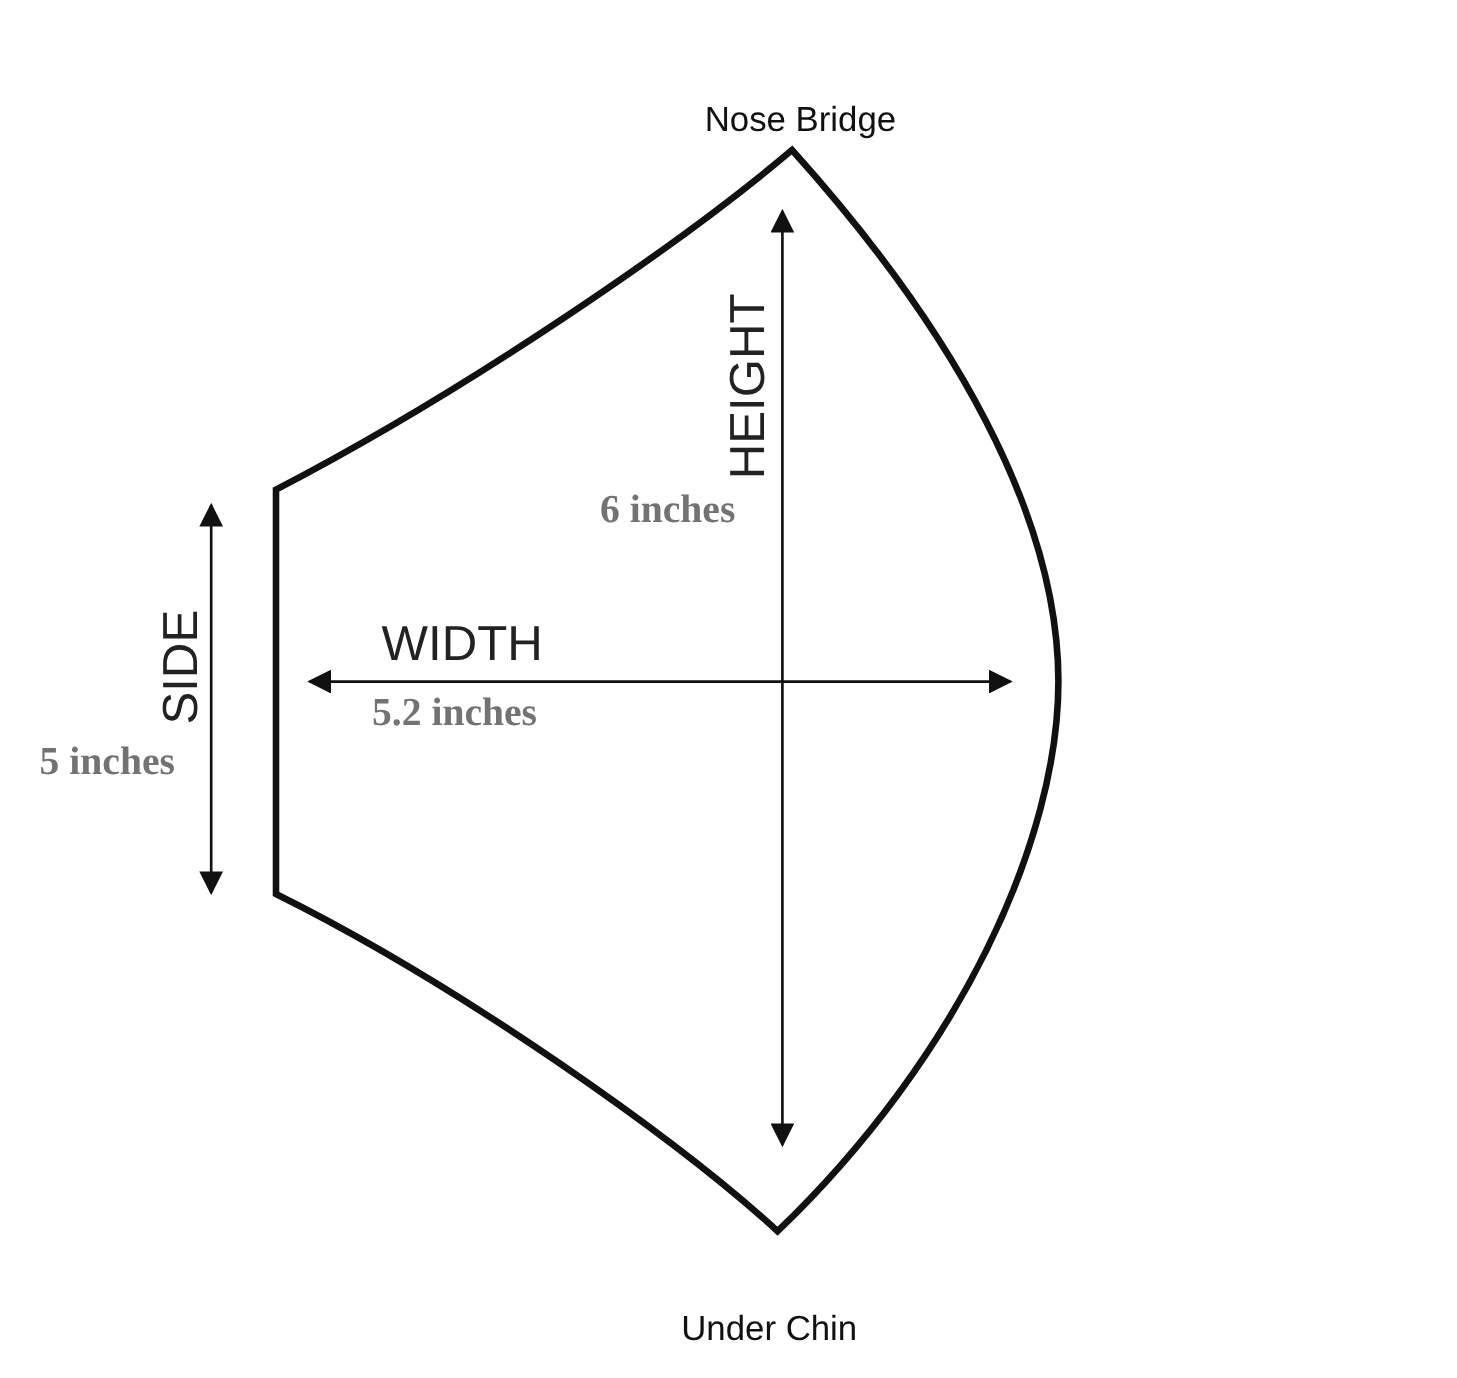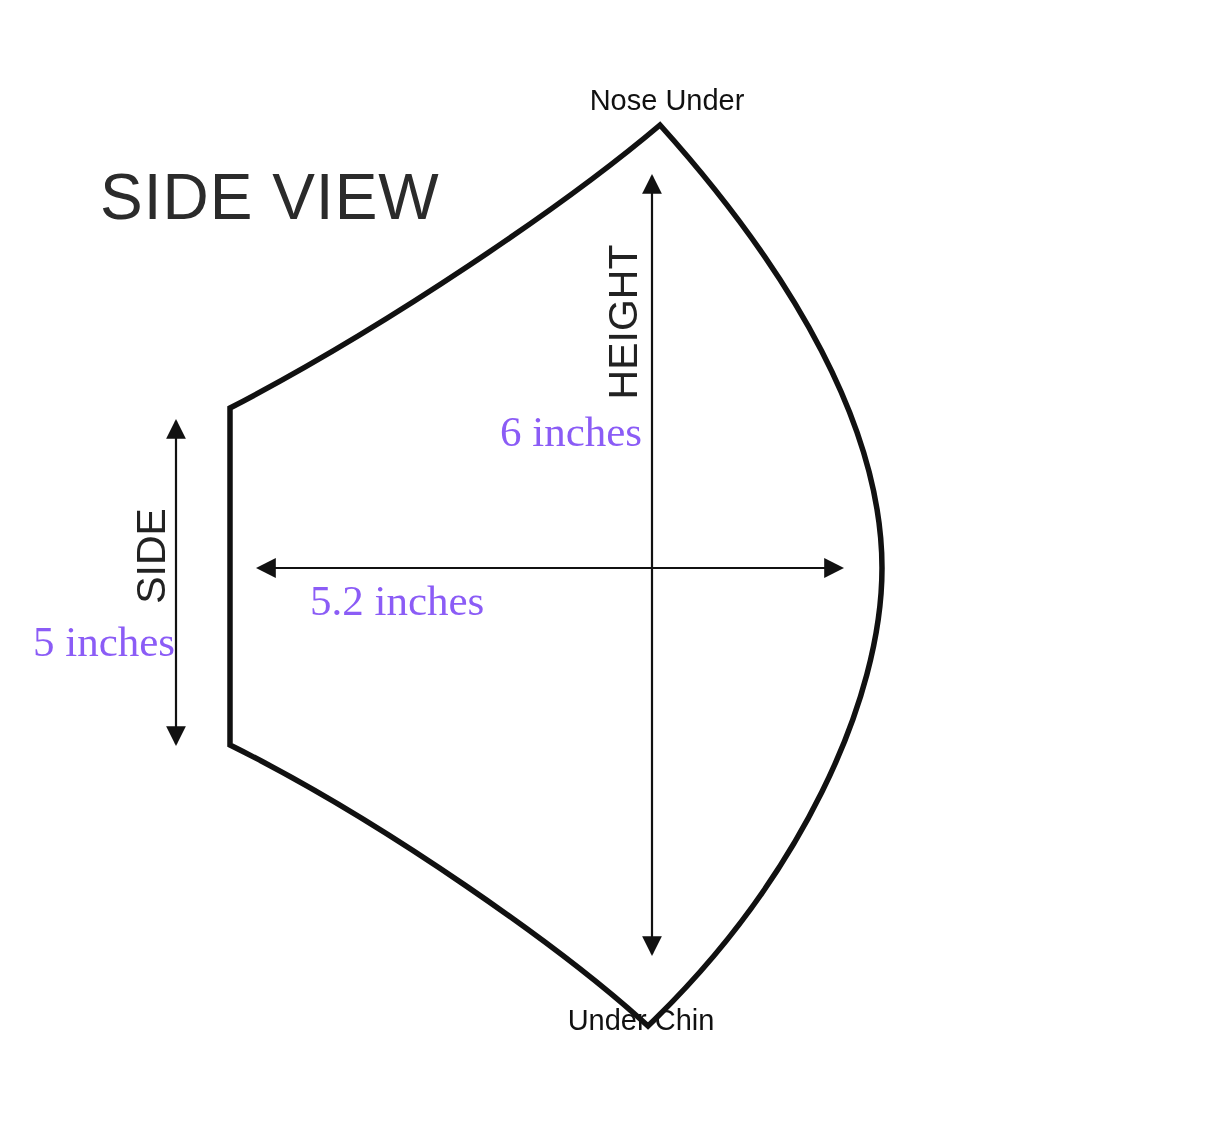--- a/index.html
+++ b/index.html
@@ -36,34 +36,34 @@
   }
   .nose-bridge {
     left: 667px;
     top: 84px;
     transform: translateX(-50%);
     font-size: 29px;
     color: #111;
   }
   .under-chin {
     left: 641px;
-    top: 1004px;
+    top: 1092px;
     transform: translateX(-50%);
     font-size: 29px;
     color: #111;
   }
   .dim-label-sans {
     font-size: 41px;
     color: #222;
   }
   .dim-value-serif {
     font-family: "Liberation Serif", serif;
-    font-weight: 400;
-    font-size: 43px;
-    color: #8b5cf6;
+    font-weight: 700;
+    font-size: 33px;
+    color: #737373;
   }
   .height-label {
     left: 623px;
     top: 322px;
     transform: translate(-50%, -50%) rotate(-90deg);
   }
   .height-value {
     left: 500px;
     top: 407px;
   }
@@ -105,30 +105,30 @@
              C 388,326 568,203 660,125
              Z" fill="#ffffff" stroke="#111111" stroke-width="5.5" stroke-linejoin="miter"></path>
 
     <line x1="652" y1="176" x2="652" y2="954" stroke="#111111" stroke-width="2.2" marker-start="url(#arrowhead)" marker-end="url(#arrowhead)"></line>
 
     <line x1="258" y1="568" x2="842" y2="568" stroke="#111111" stroke-width="2.2" marker-start="url(#arrowhead)" marker-end="url(#arrowhead)"></line>
 
     <line x1="176" y1="421" x2="176" y2="744" stroke="#111111" stroke-width="2.2" marker-start="url(#arrowhead)" marker-end="url(#arrowhead)"></line>
   </svg>
 
-  <div class="label title">SIDE VIEW</div>
 
-  <div class="label nose-bridge">Nose Under</div>
+  <div class="label nose-bridge">Nose Bridge</div>
 
   <div class="label under-chin">Under Chin</div>
 
   <div class="label dim-label-sans height-label">HEIGHT</div>
 
   <div class="label dim-value-serif height-value">6 inches</div>
 
+  <div class="label dim-label-sans width-label">WIDTH</div>
 
   <div class="label dim-value-serif width-value">5.2 inches</div>
 
   <div class="label dim-label-sans side-label">SIDE</div>
 
   <div class="label dim-value-serif side-value">5 inches</div>
 
 </div>
 
 </body></html>

